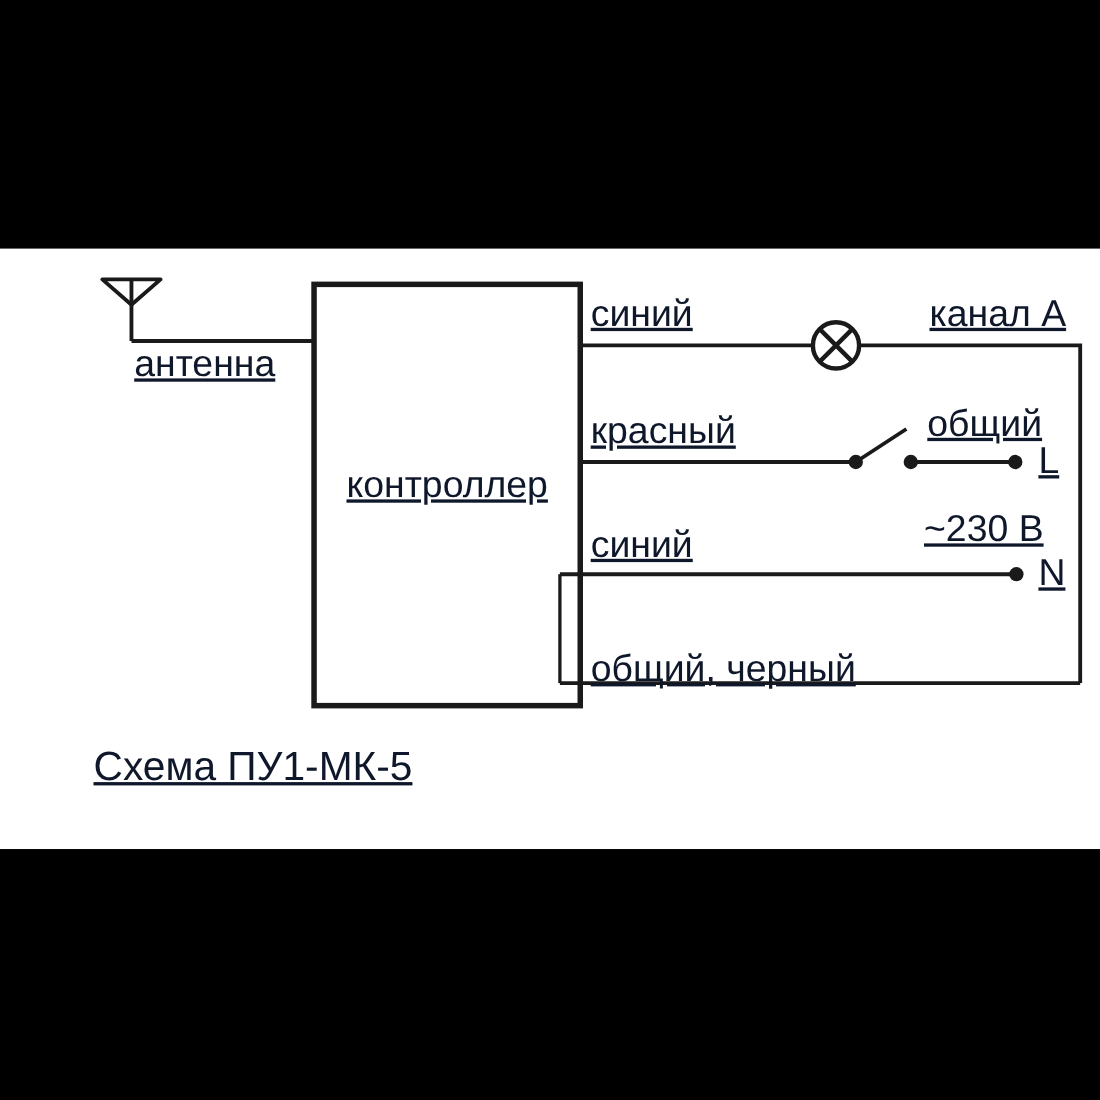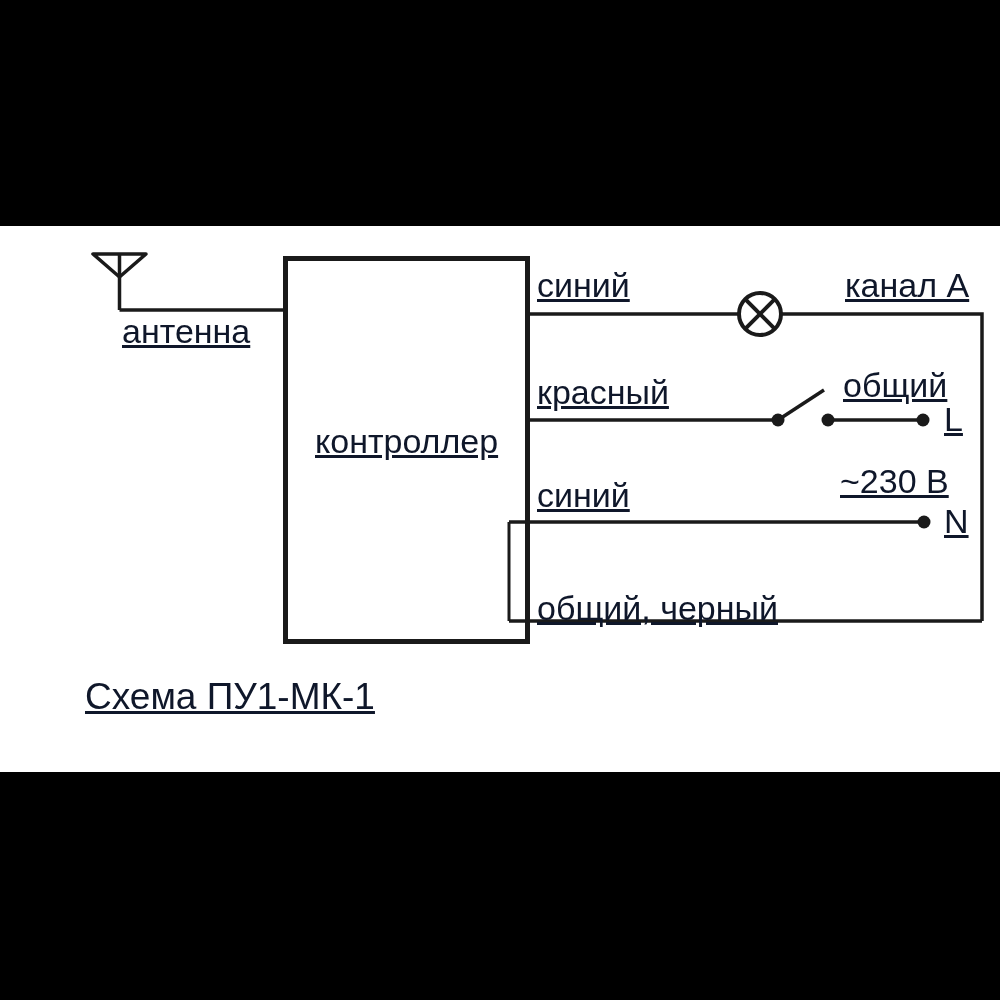--- a/index.html
+++ b/index.html
@@ -85,19 +85,19 @@
     <div class="lbl" style="left:944px;top:176px;">L</div>
 
     <div class="lbl" style="left:840px;top:238px;">~230 В</div>
 
     <div class="lbl" style="left:537px;top:252px;">синий</div>
 
     <div class="lbl" style="left:944px;top:278px;">N</div>
 
     <div class="lbl" style="left:537px;top:349px;margin-top:16px;">общий, черный</div>
 
-    <div class="lbl title" style="left:85px;top:452px;">Схема ПУ1-МК-1</div>
+    <div class="lbl title" style="left:85px;top:452px;">Схема ПУ1-МК-5</div>
 
   </div>
 
   <div class="letterbox bottom"></div>
 
 </div>
 
 </body></html>

